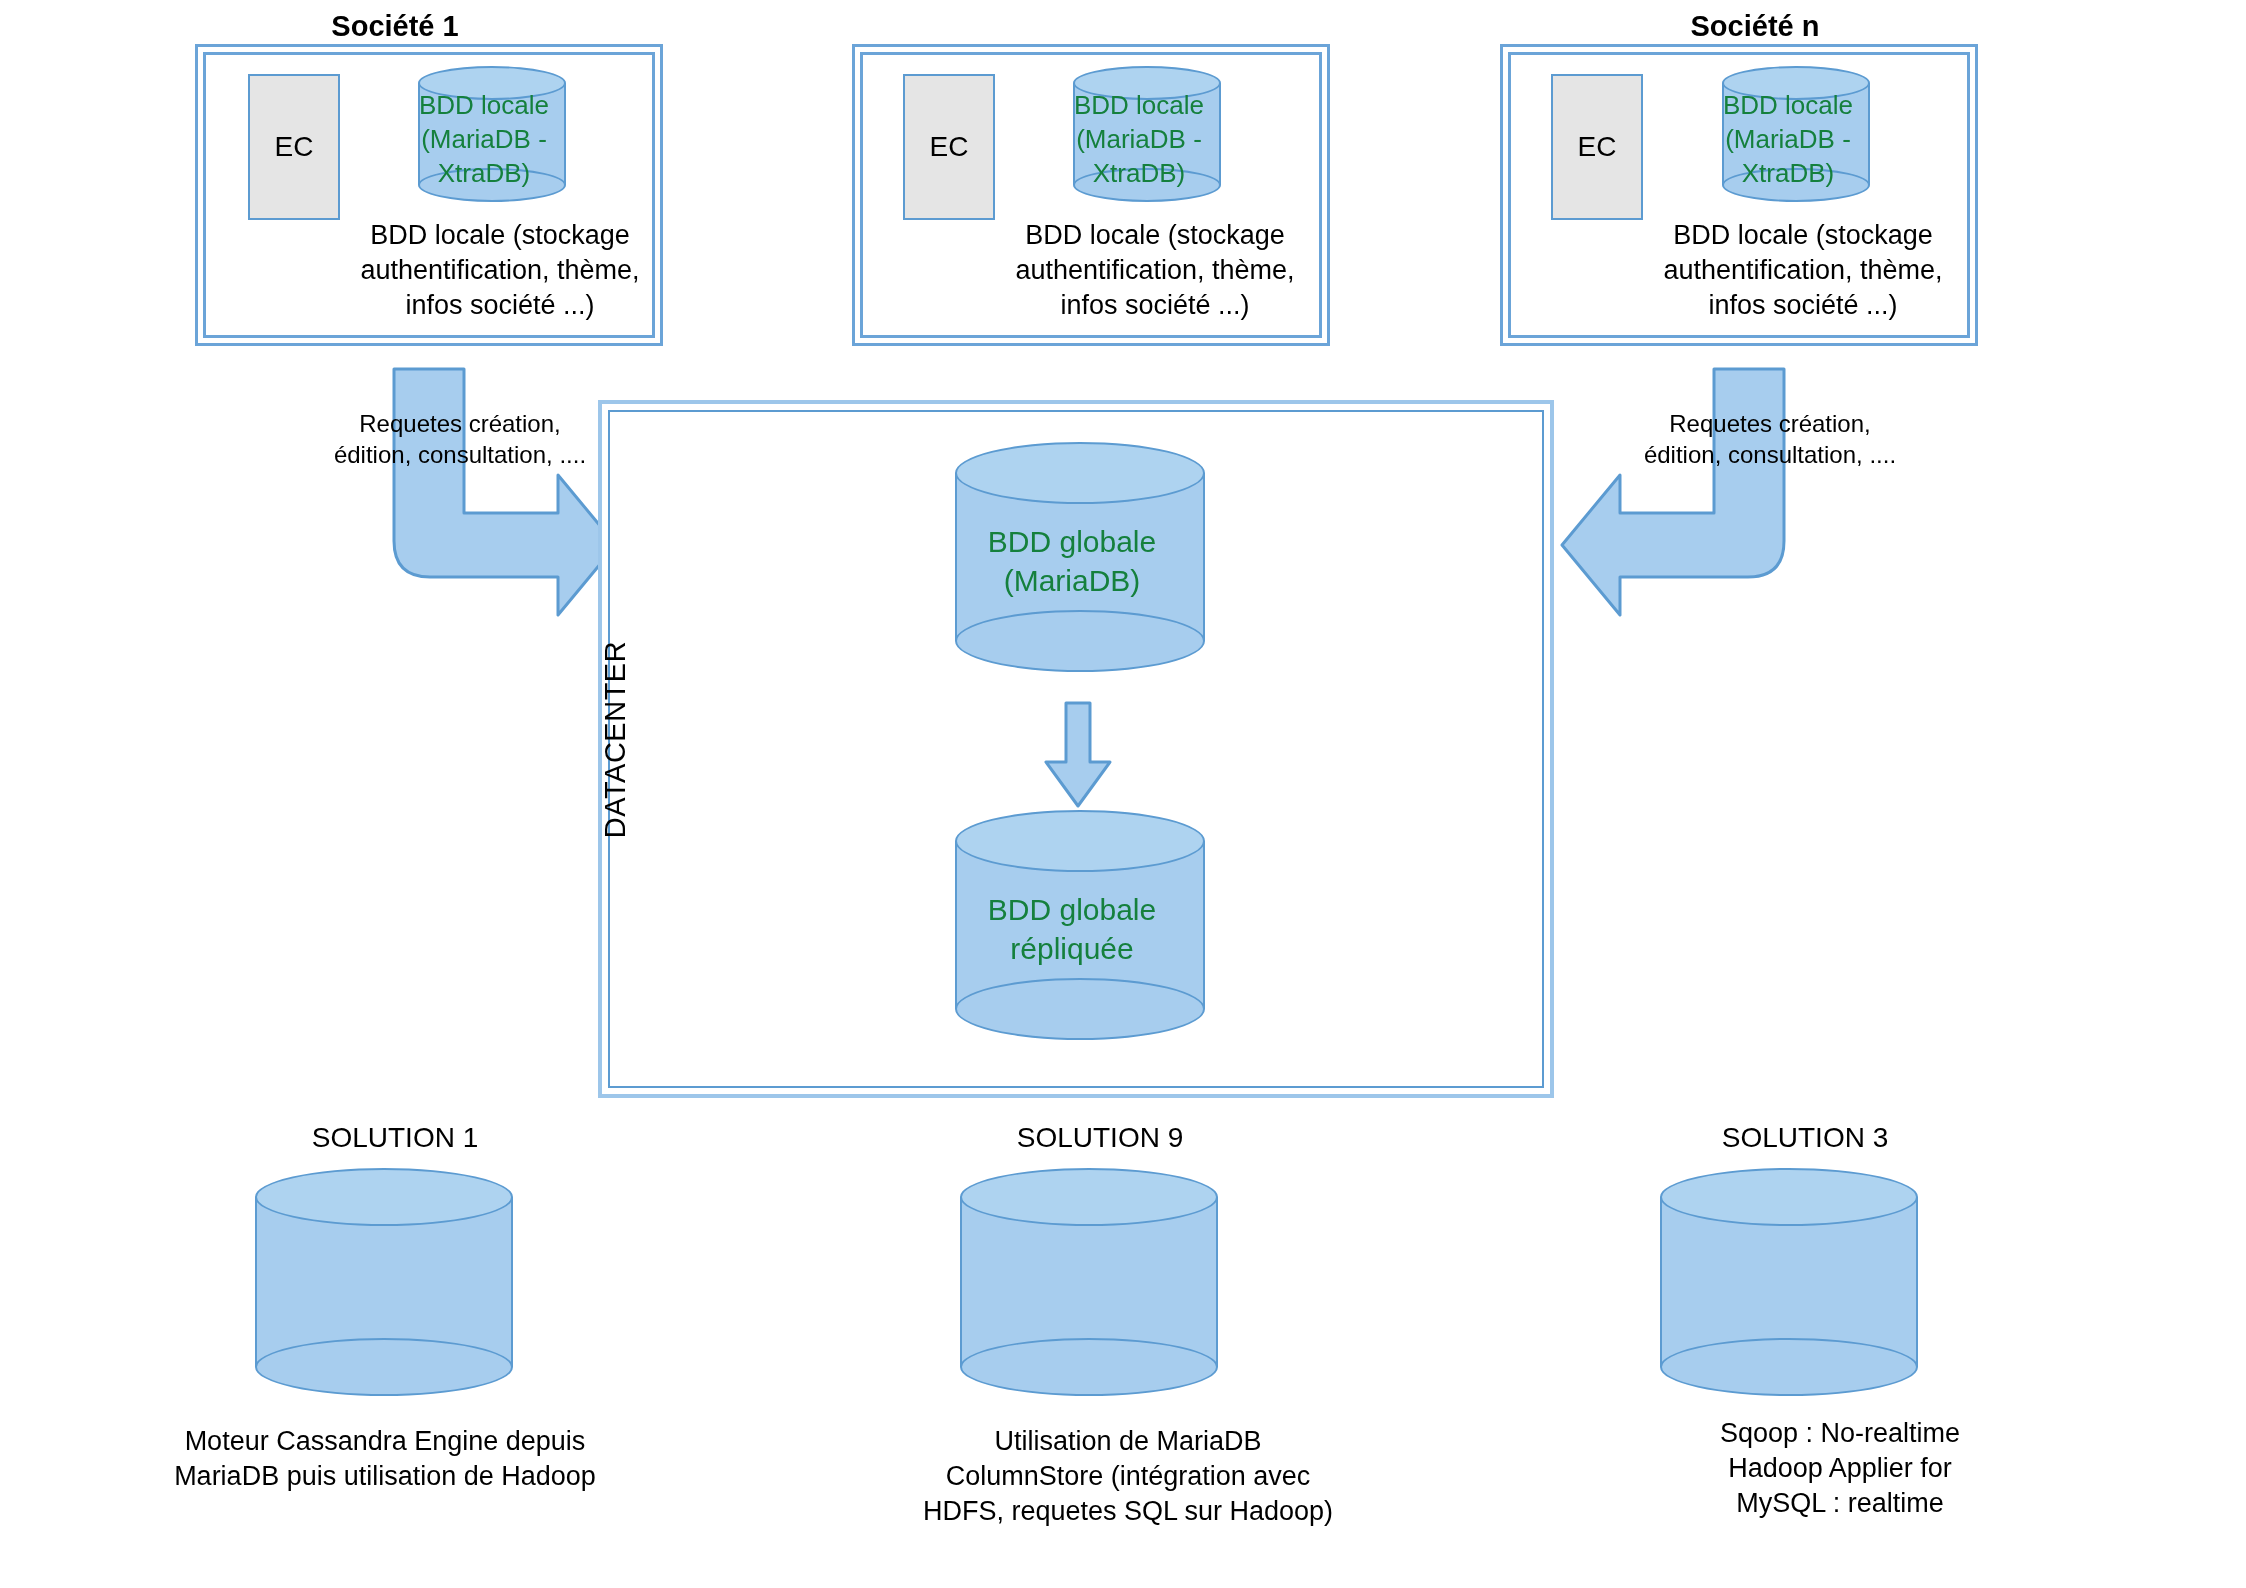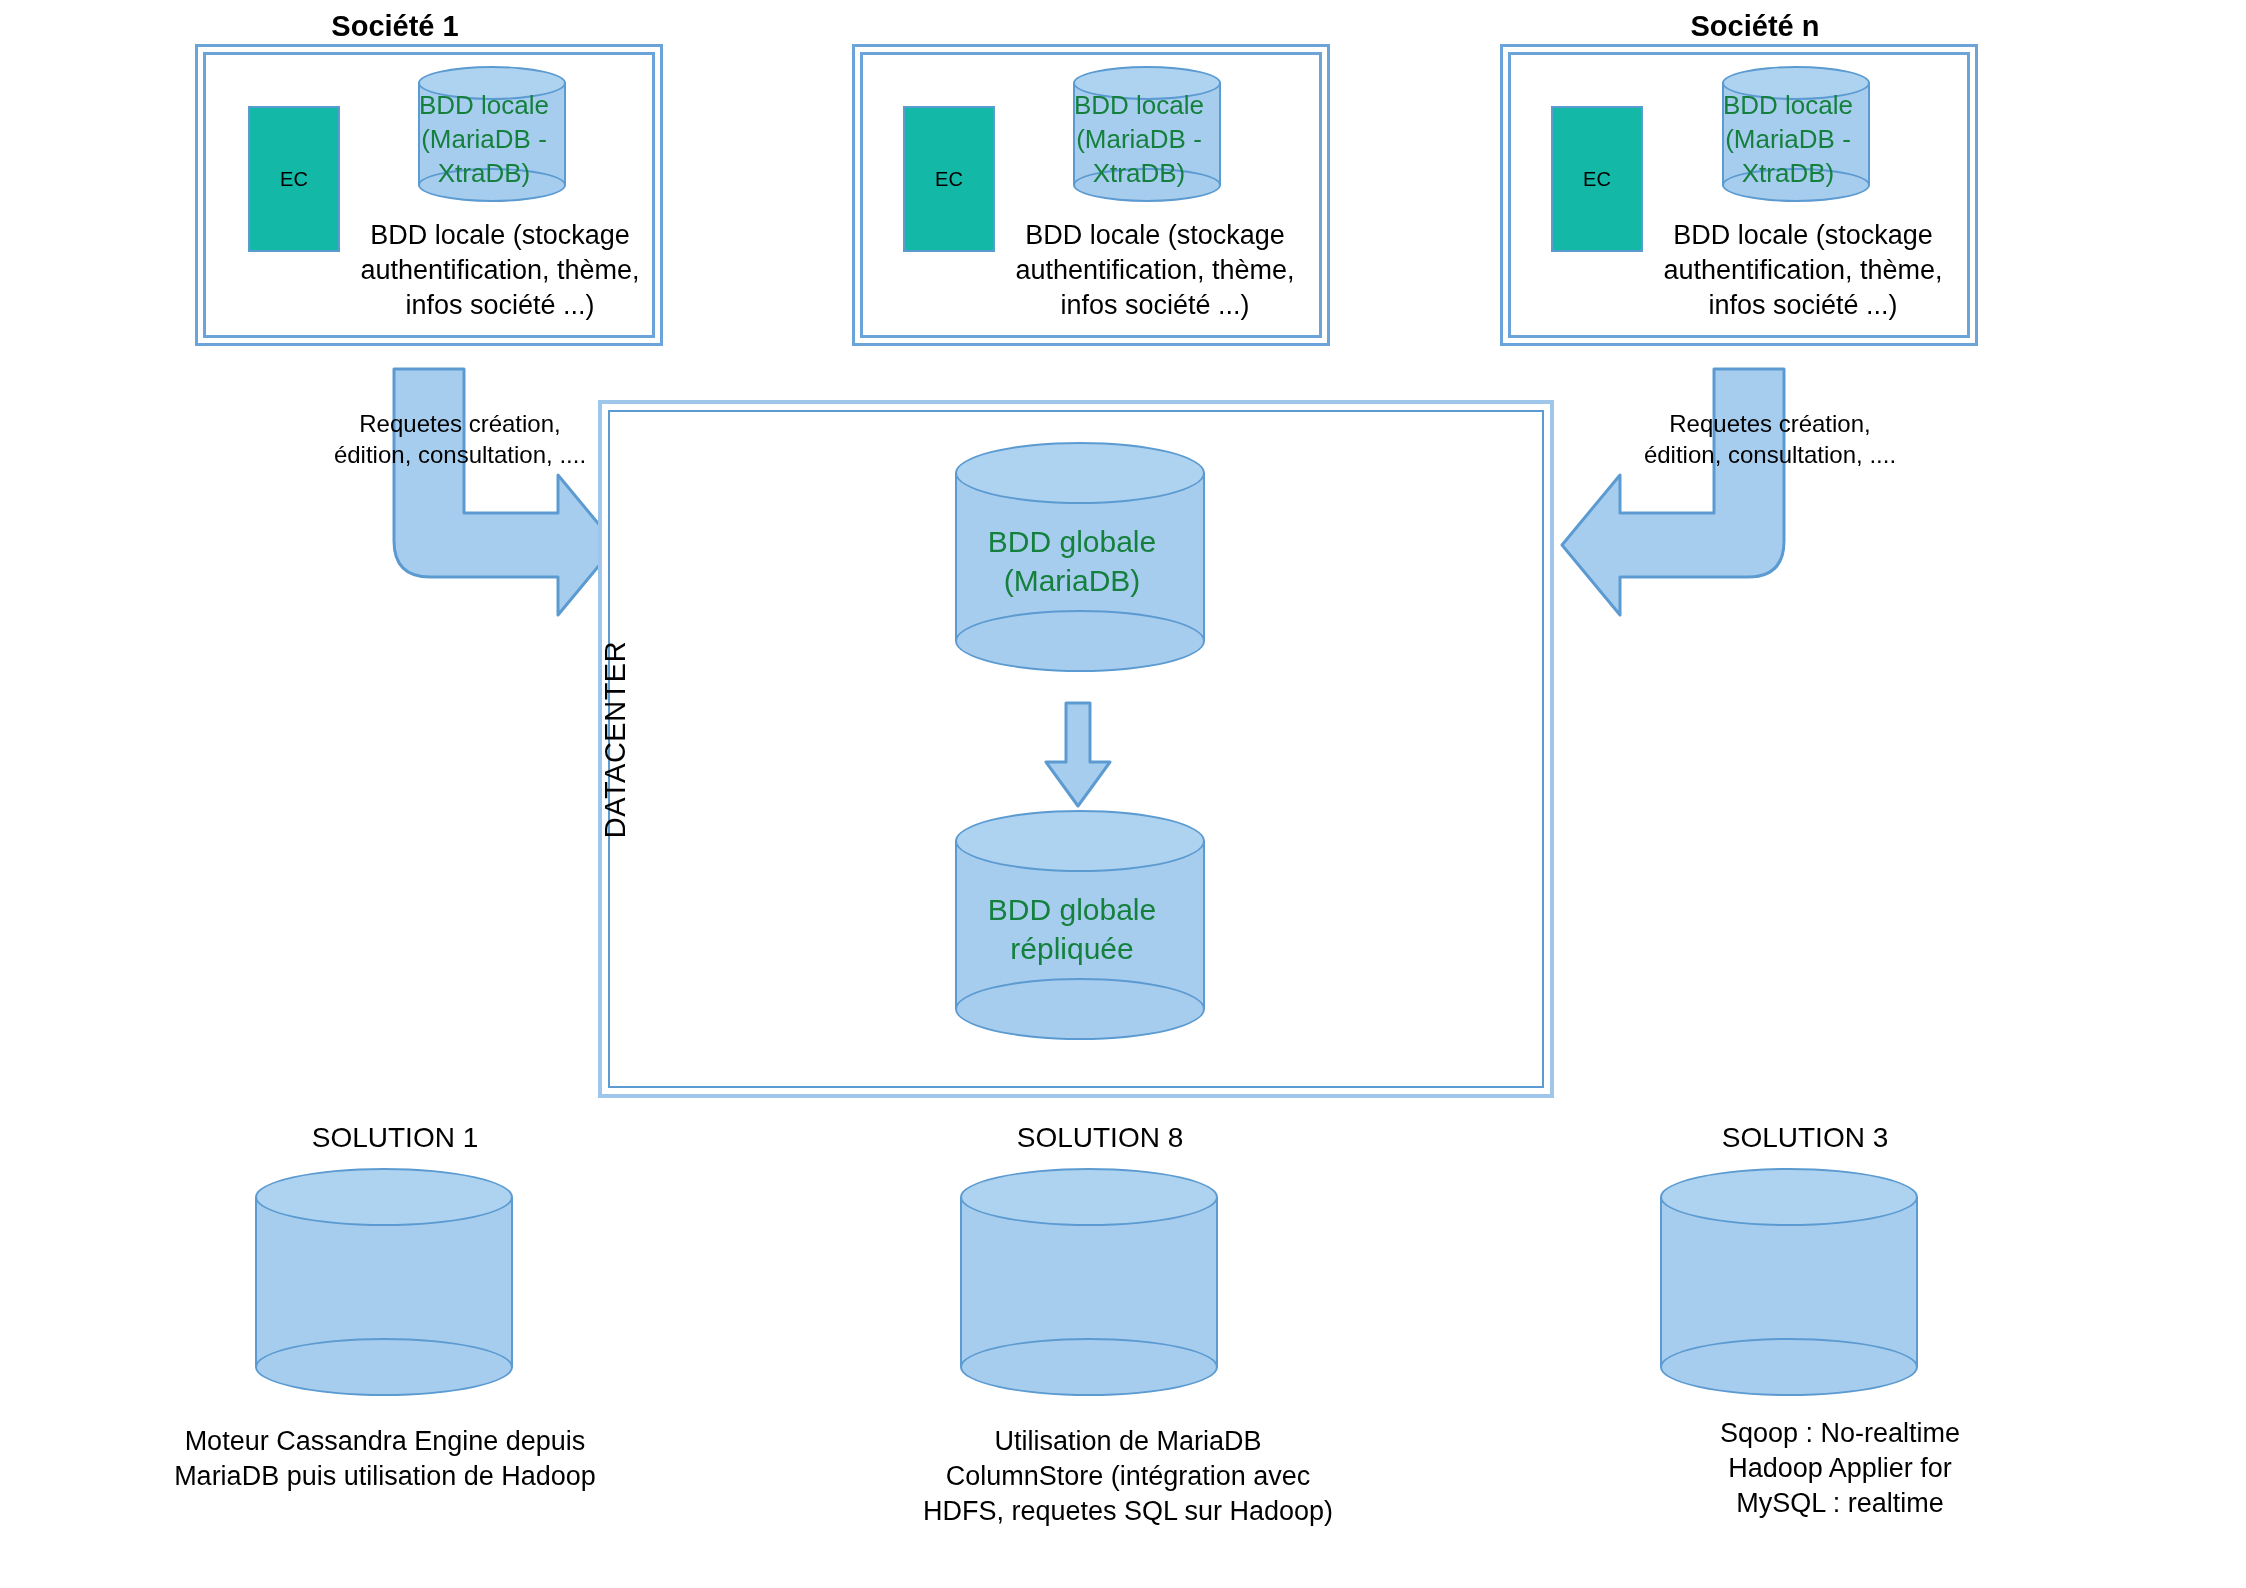--- a/index.html
+++ b/index.html
@@ -44,29 +44,28 @@
     content: "";
     position: absolute;
     left: 5px; top: 5px; right: 5px; bottom: 5px;
     border: 3px solid #6BA4D8;
     pointer-events: none;
   }
 
   
   .ec-box {
     position: absolute;
-    background: #14b8a6;
+    background: #e5e5e5;
     border: 2px solid #5C9BD1;
     box-sizing: border-box;
     display: flex;
     align-items: center;
     justify-content: center;
-    font-size: 20px;
+    font-size: 28px;
     color: #000;
-    margin-top: 32px;
   }
 
   
   .cyl {
     position: absolute;
   }
   .cyl .body {
     position: absolute;
     left: 0; right: 0;
     background: #A7CDEE;
@@ -223,21 +222,21 @@
 
   <div class="cyl" style="left:255px; top:1168px; width:258px; height:228px;">
     <div class="top" style="top:0; height:58px;"></div>
     <div class="body" style="top:29px; height:170px;"></div>
     <div class="bottom" style="top:170px; height:58px;"></div>
   </div>
 
   <div class="txt caption" style="left:160px; top:1424px; width:450px;">Moteur Cassandra Engine depuis
 MariaDB puis utilisation de Hadoop</div>
 
-  <div class="txt sol-hdr" style="left:935px; top:1120px; width:330px;">SOLUTION 8</div>
+  <div class="txt sol-hdr" style="left:935px; top:1120px; width:330px;">SOLUTION 9</div>
 
   <div class="cyl" style="left:960px; top:1168px; width:258px; height:228px;">
     <div class="top" style="top:0; height:58px;"></div>
     <div class="body" style="top:29px; height:170px;"></div>
     <div class="bottom" style="top:170px; height:58px;"></div>
   </div>
 
   <div class="txt caption" style="left:883px; top:1424px; width:490px;">Utilisation de MariaDB
 ColumnStore (intégration avec
 HDFS, requetes SQL sur Hadoop)</div>

